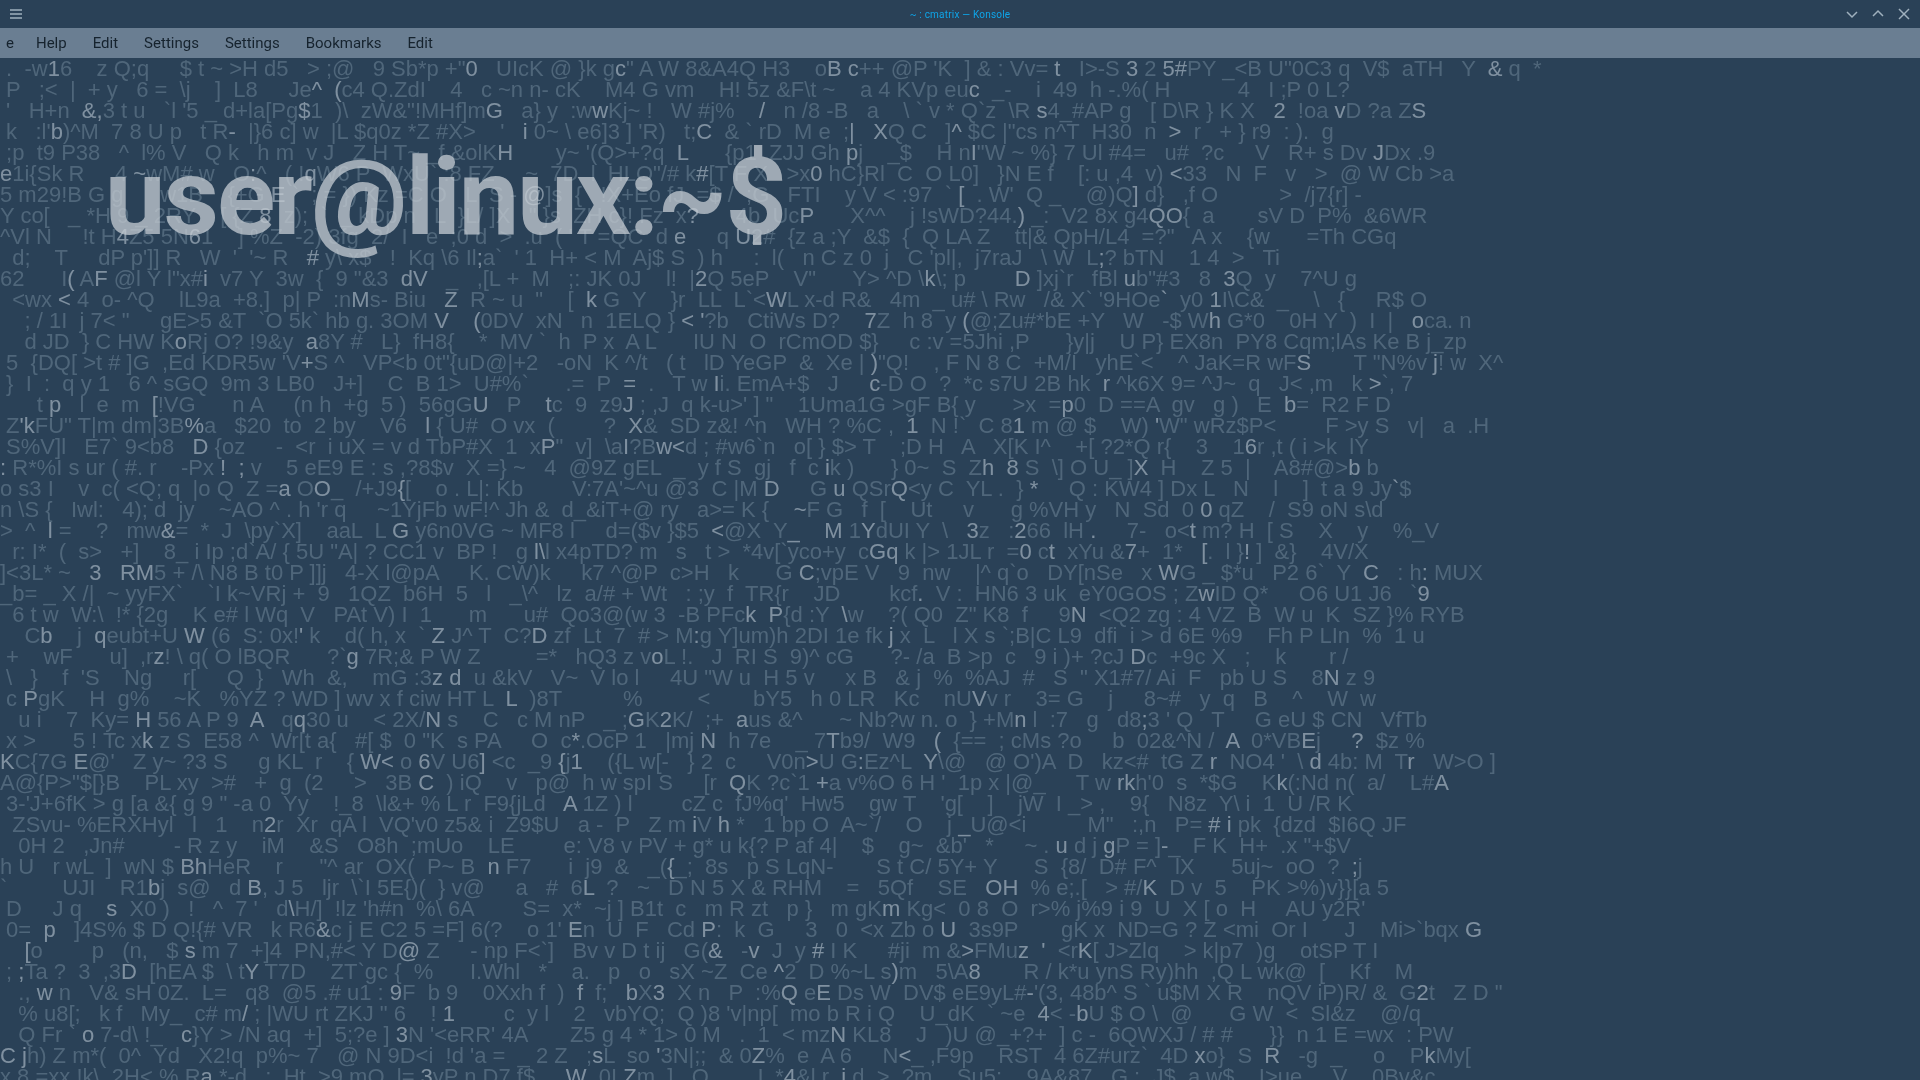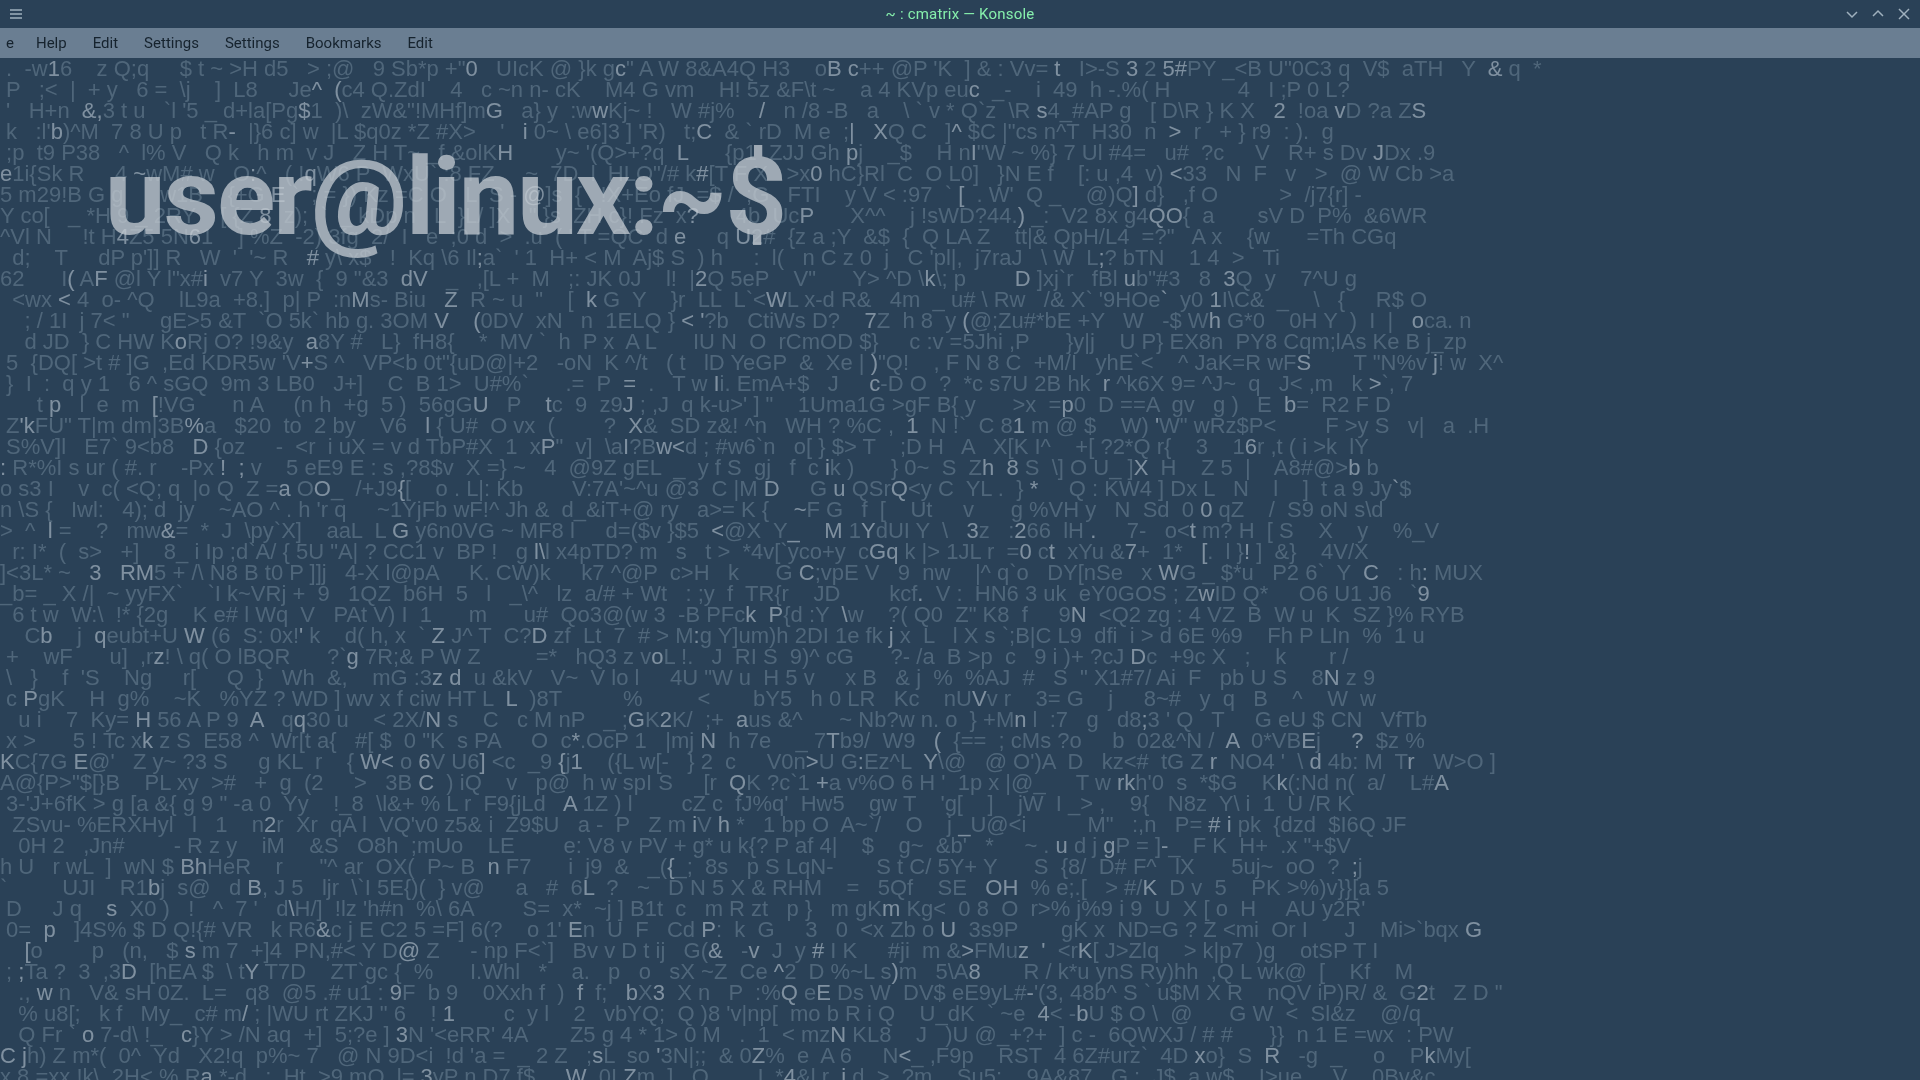--- a/index.html
+++ b/index.html
@@ -18,22 +18,22 @@
     position: relative;
     width: 100%;
     height: 28px;
     background: #2a4157;
     display: flex;
     align-items: center;
     justify-content: center;
     z-index: 50;
   }
   .titlebar .title {
-    color: #86efac;
-    font-size: 15px;
+    color: #0ea5e9;
+    font-size: 10px;
     letter-spacing: .2px;
   }
   .titlebar .left-icons,
   .titlebar .right-icons {
     position: absolute;
     top: 0;
     height: 100%;
     display: flex;
     align-items: center;
     gap: 10px;

